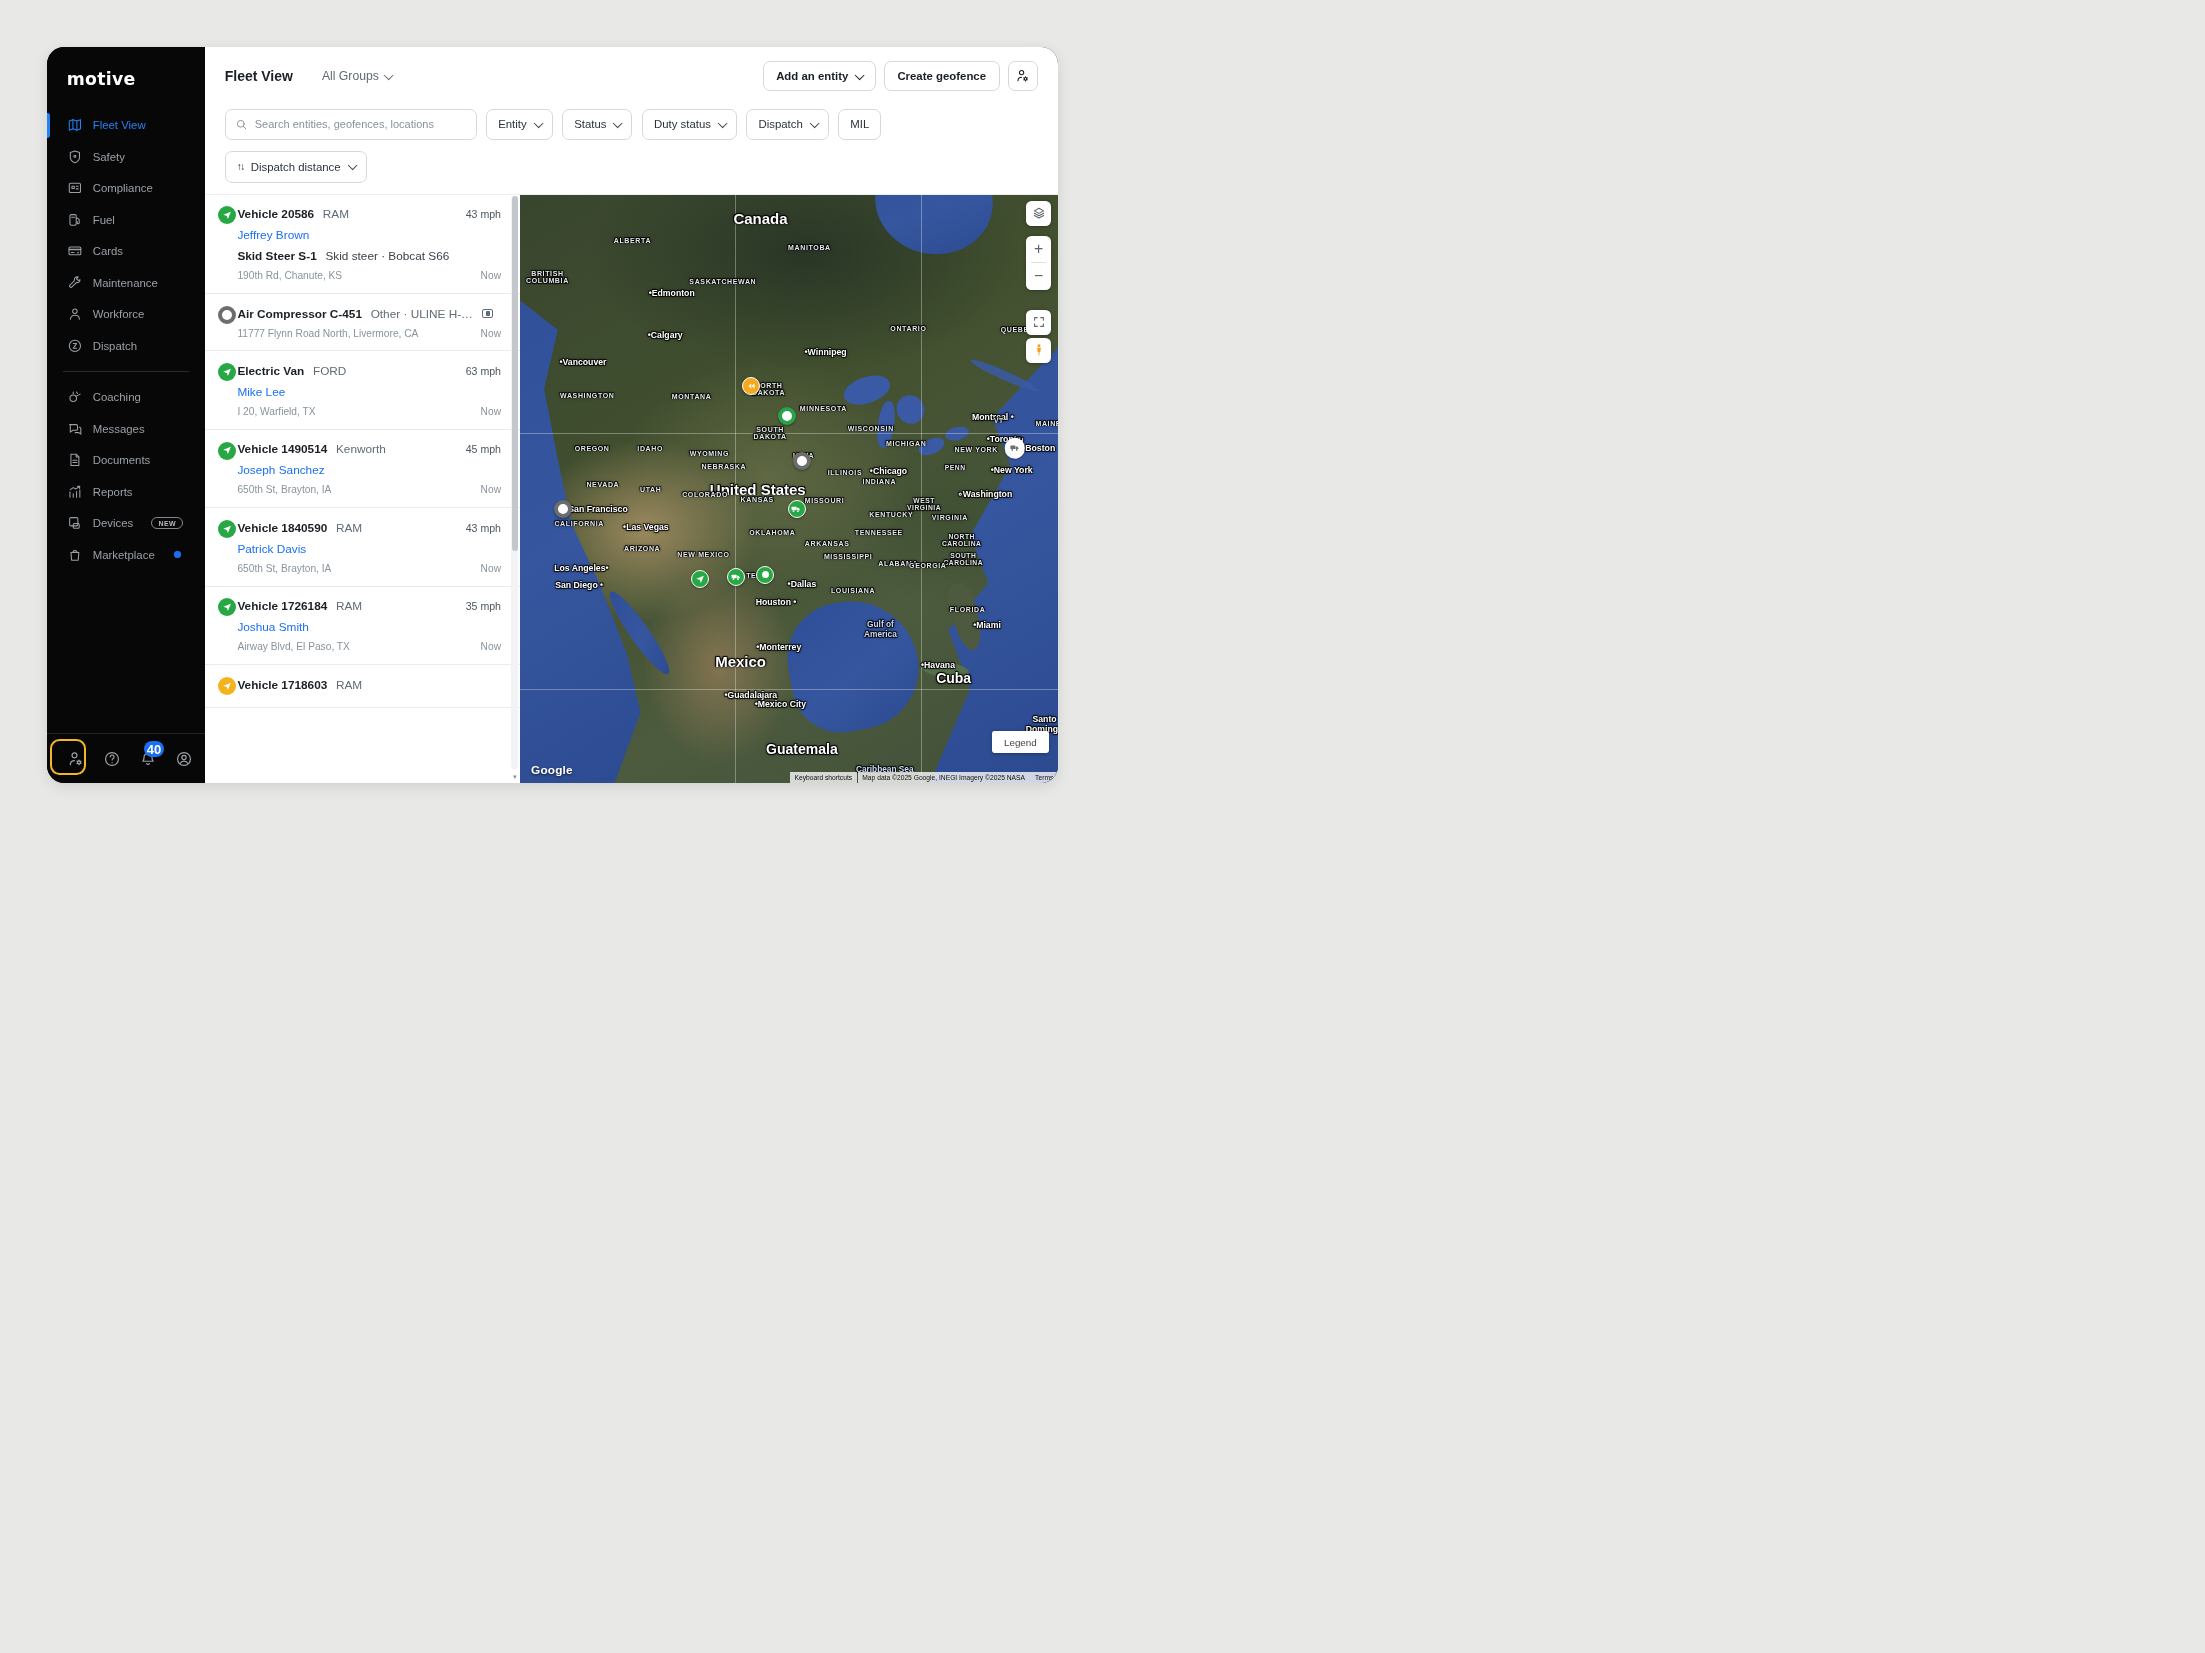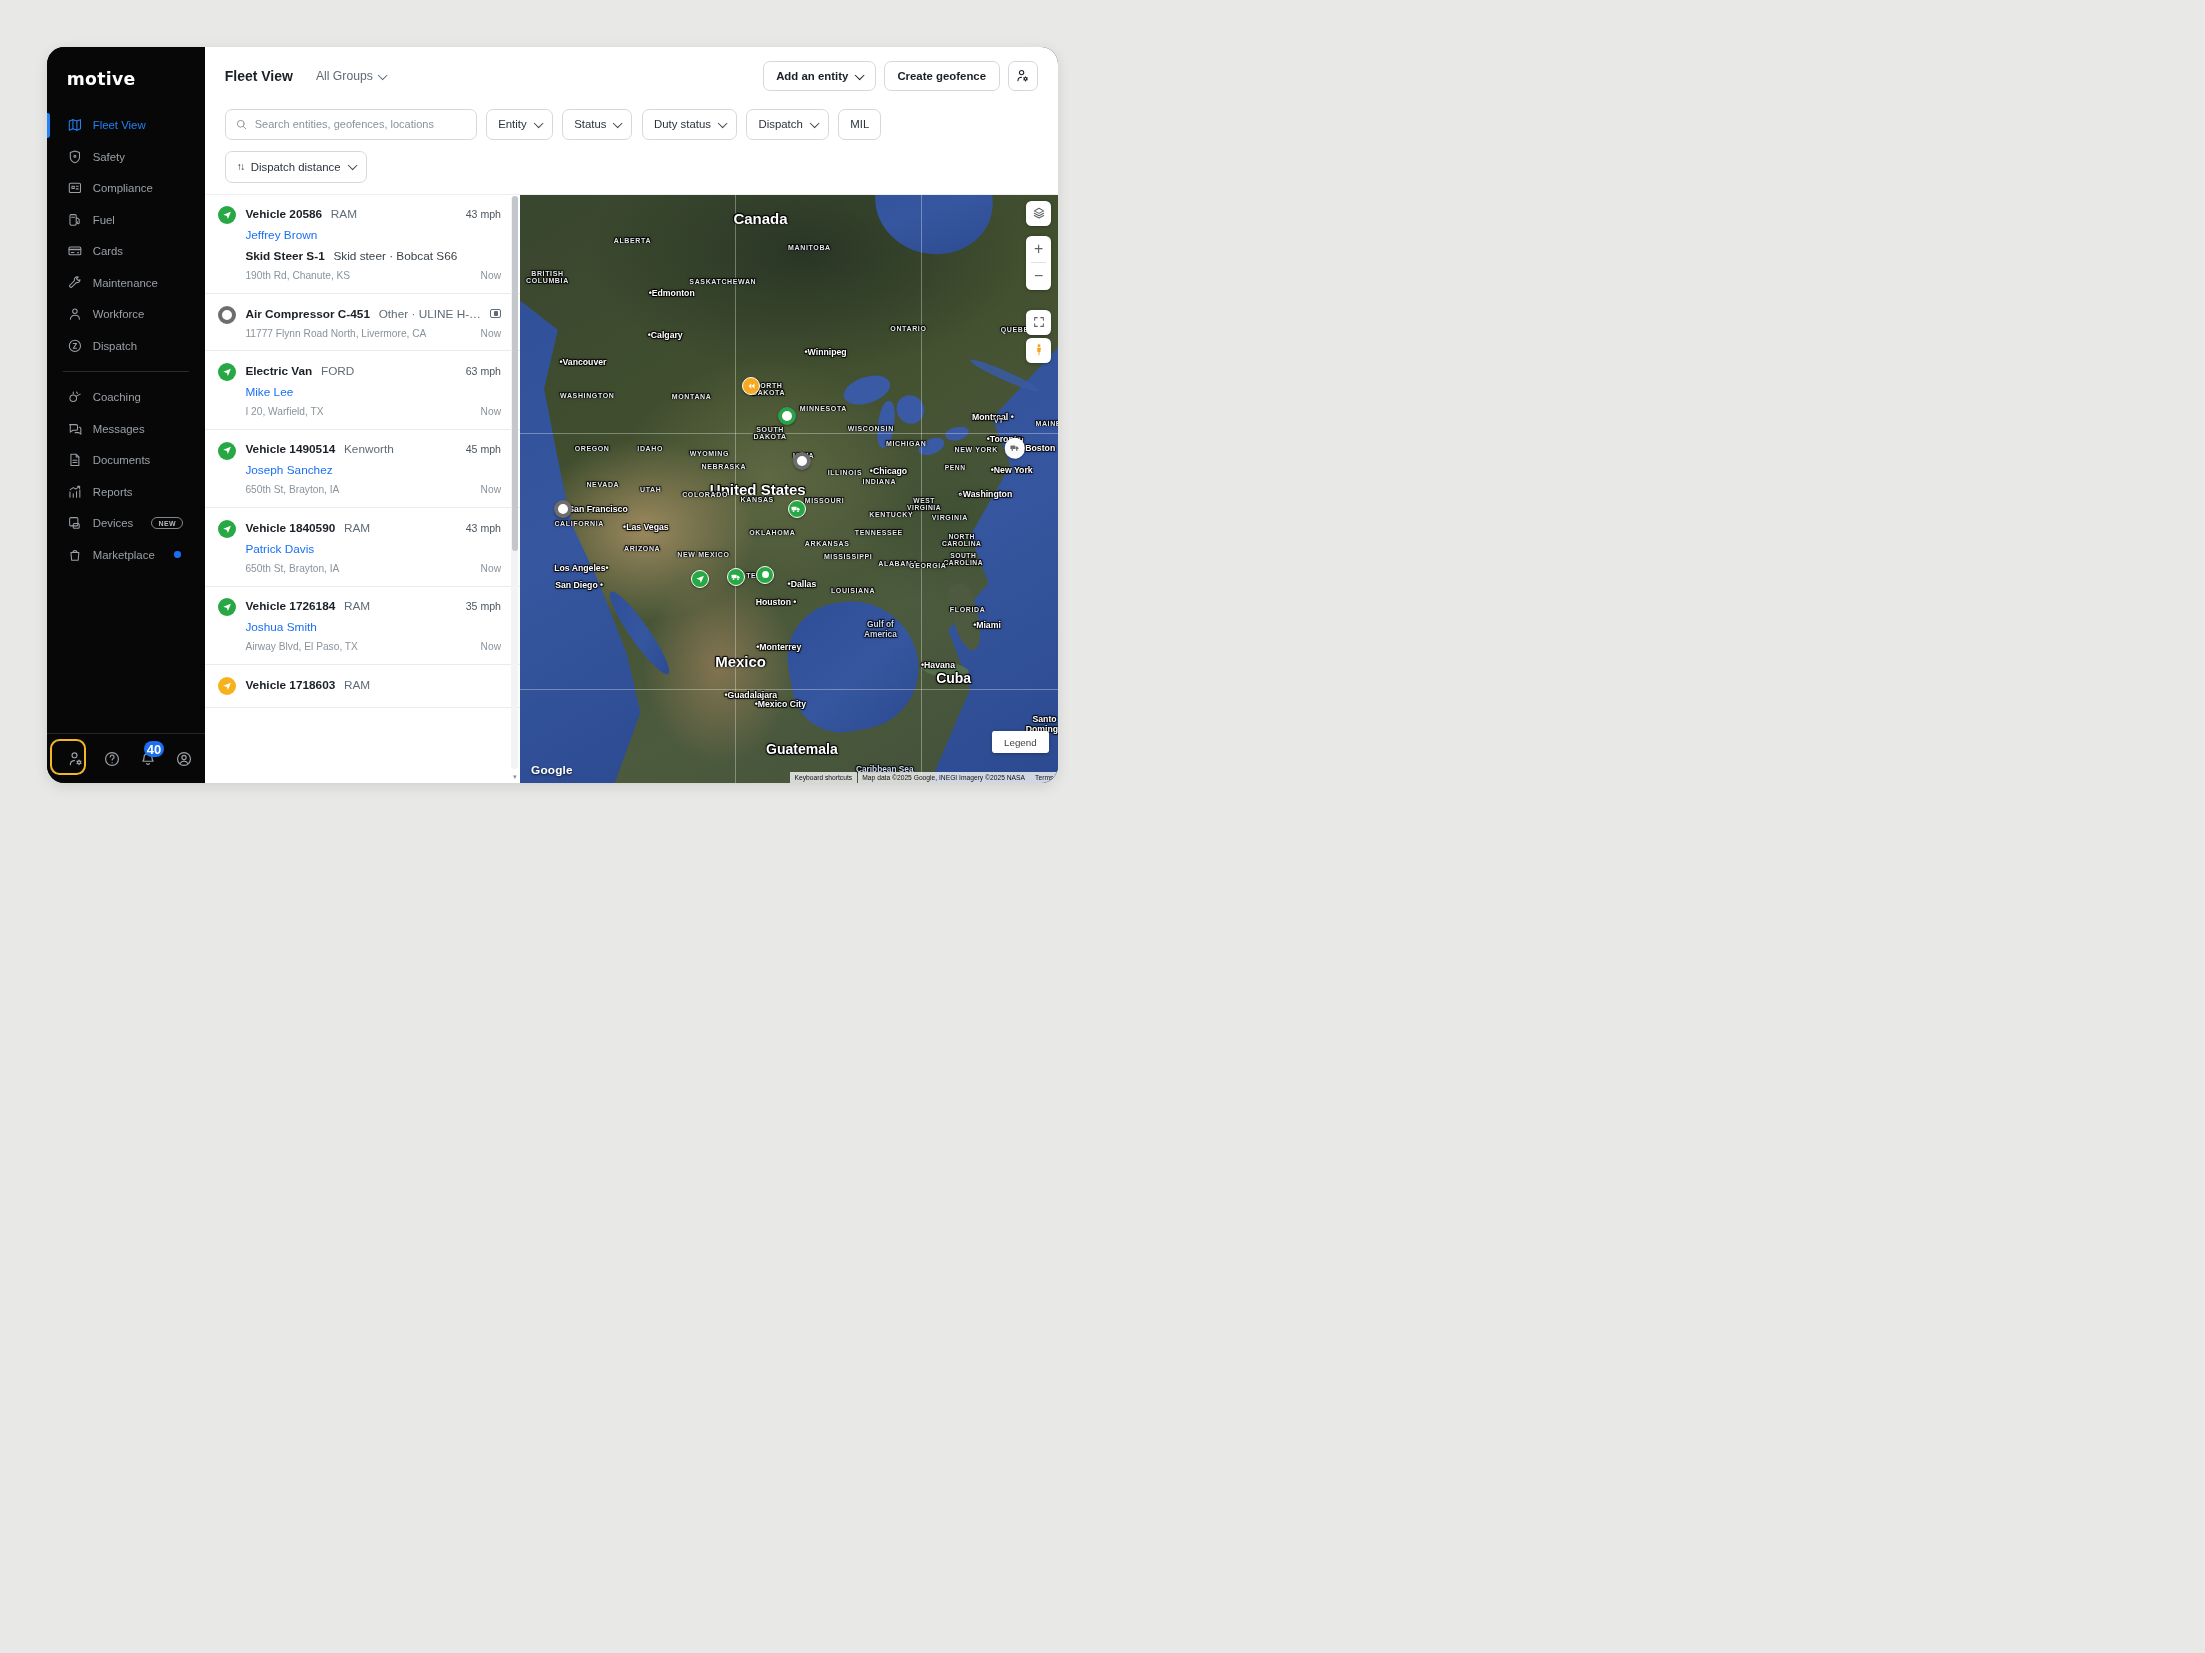--- a/index.html
+++ b/index.html
@@ -37,21 +37,21 @@
   .hl-box { position:absolute; left:-7.9px; top:-10.2px; width:36px; height:36px;
             border:2.8px solid #f2b824; border-radius:9.5px; pointer-events:none; }
   .notif-badge { position:absolute; top:-8.7px; right:1.6px; background:#1a6ff2; color:#fff;
                  min-width:16.5px; height:16.5px; border-radius:8.7px; font-size:13px; font-weight:700;
                  display:flex; align-items:center; justify-content:center; padding:0 3.2px; }
 
   
   .main { flex:1 1 auto; display:flex; flex-direction:column; background:#fff; position:relative; }
   .hdr { display:flex; align-items:center; height:49px; padding:9.5px 20.5px 0 19.7px; }
   .hdr-title { font-size:14px; font-weight:700; color:#1b2026; }
-  .group-sel { display:flex; align-items:center; gap:5.5px; margin-left:23px; font-size:12.2px;
+  .group-sel { display:flex; align-items:center; gap:5.5px; margin-left:29px; font-size:12.2px;
                color:#5f6b76; cursor:pointer; }
   .chev { width:7px; height:7px; border-right:1.4px solid #5f6b76; border-bottom:1.4px solid #5f6b76;
           transform:rotate(45deg) translateY(-1.6px); display:inline-block; }
   .hdr-actions { margin-left:auto; display:flex; gap:7.9px; align-items:center; }
   .btn { height:30px; border:0.8px solid #d5d9dd; border-radius:7px; background:#fff;
          font-size:11.4px; font-weight:600; color:#1b2026; padding:0 12.6px; display:flex;
          align-items:center; gap:7px; cursor:pointer; font-family:inherit; }
   .btn .chev { border-color:#1b2026; }
   .icon-btn { width:30px; justify-content:center; padding:0; }
   .icon-btn svg { width:15.8px; height:15.8px; stroke:#1b2026; fill:none; stroke-width:1.6;
@@ -80,21 +80,21 @@
   .sort-glyph { font-size:10.2px; color:#2b333b; letter-spacing:-1.6px; }
 
   
   .content { flex:1 1 auto; display:flex; min-height:0; border-top:0.8px solid #eceef0; }
   .vlist { width:315px; flex:0 0 315px; position:relative; overflow:hidden; background:#fff; }
   .vscroll { position:absolute; right:1.6px; top:1.6px; bottom:14px; width:7px; background:#f1f3f4;
              border-radius:3.9px; }
   .vthumb { position:absolute; left:0.8px; right:0.8px; top:0; height:62%; background:#c3c7cb; border-radius:3.9px; }
   .varrow { position:absolute; right:1.6px; bottom:1.6px; width:7px; height:9.5px; color:#8a939b;
             font-size:6.3px; line-height:9.5px; text-align:center; }
-  .v-row { padding:12.6px 19px 11.8px 13.4px; border-bottom:0.8px solid #e9ebed; display:flex; gap:9px; cursor:pointer; }
+  .v-row { padding:12.6px 19px 11.8px 13.4px; border-bottom:0.8px solid #e9ebed; display:flex; gap:1px; cursor:pointer; }
   .v-ic { width:18px; height:18px; border-radius:50%; flex:0 0 18px; margin-top:-0.8px;
           display:flex; align-items:center; justify-content:center; }
   .v-ic svg { width:10.2px; height:10.2px; }
   .v-ic.green-nav { background:#27a844; }
   .v-ic.orange-nav { background:#f6b21b; }
   .v-ic.gray-ring { background:#fff; border:4.7px solid #6d6d6d; }
   .v-body { flex:1; min-width:0; }
   .l1 { display:flex; align-items:baseline; gap:8.7px; }
   .v-name { font-size:11.8px; font-weight:700; color:#1b2026; white-space:nowrap; }
   .v-make { font-size:11.8px; color:#5f6b76; white-space:nowrap; overflow:hidden; text-overflow:ellipsis; }

